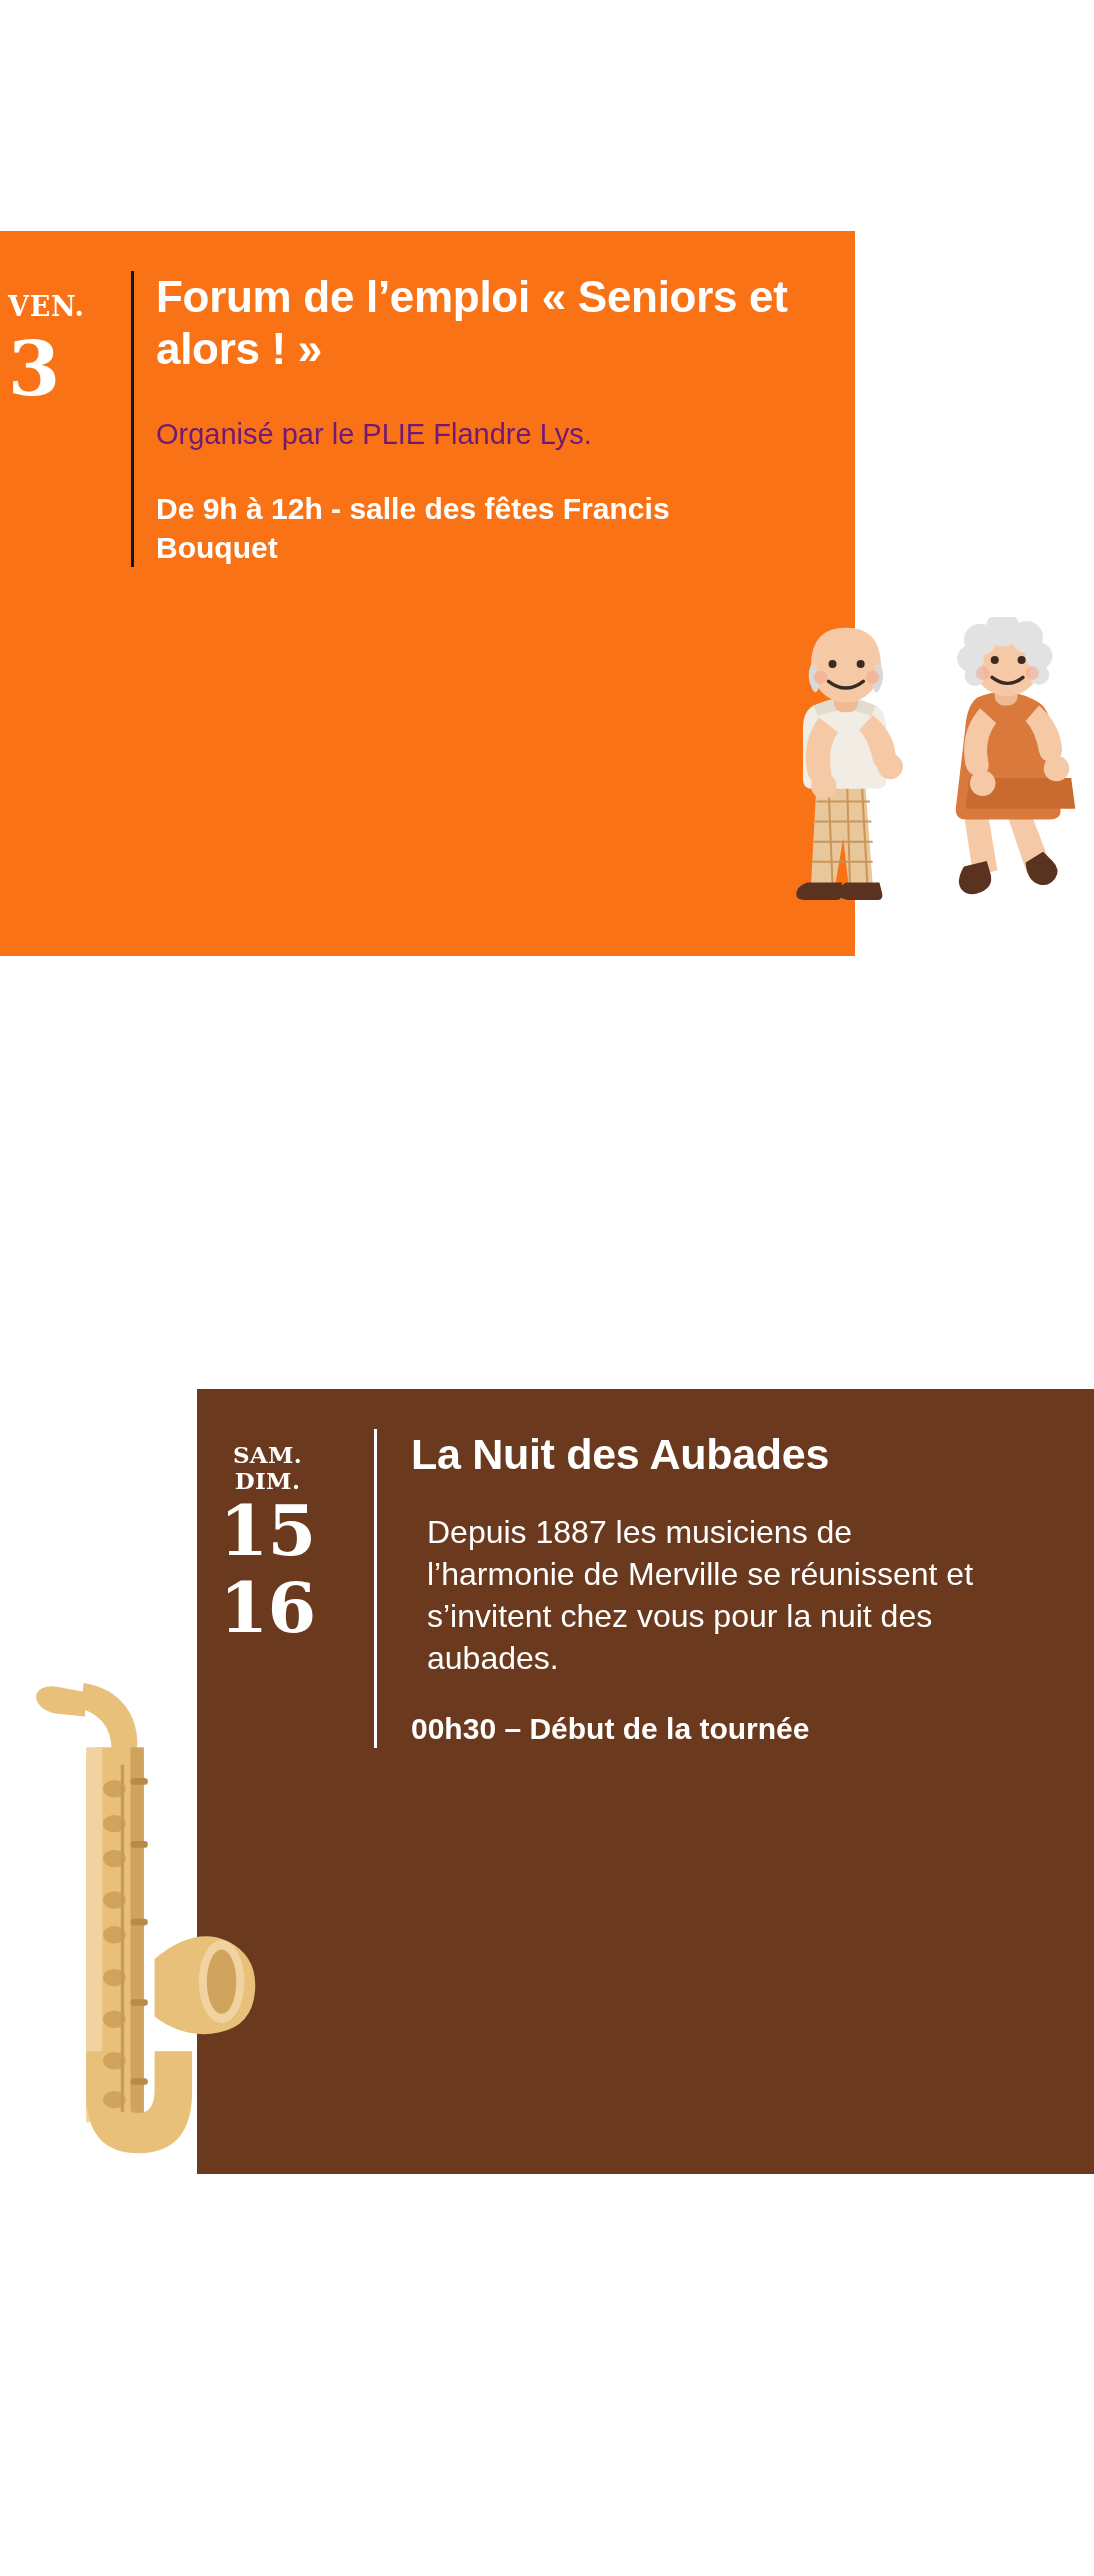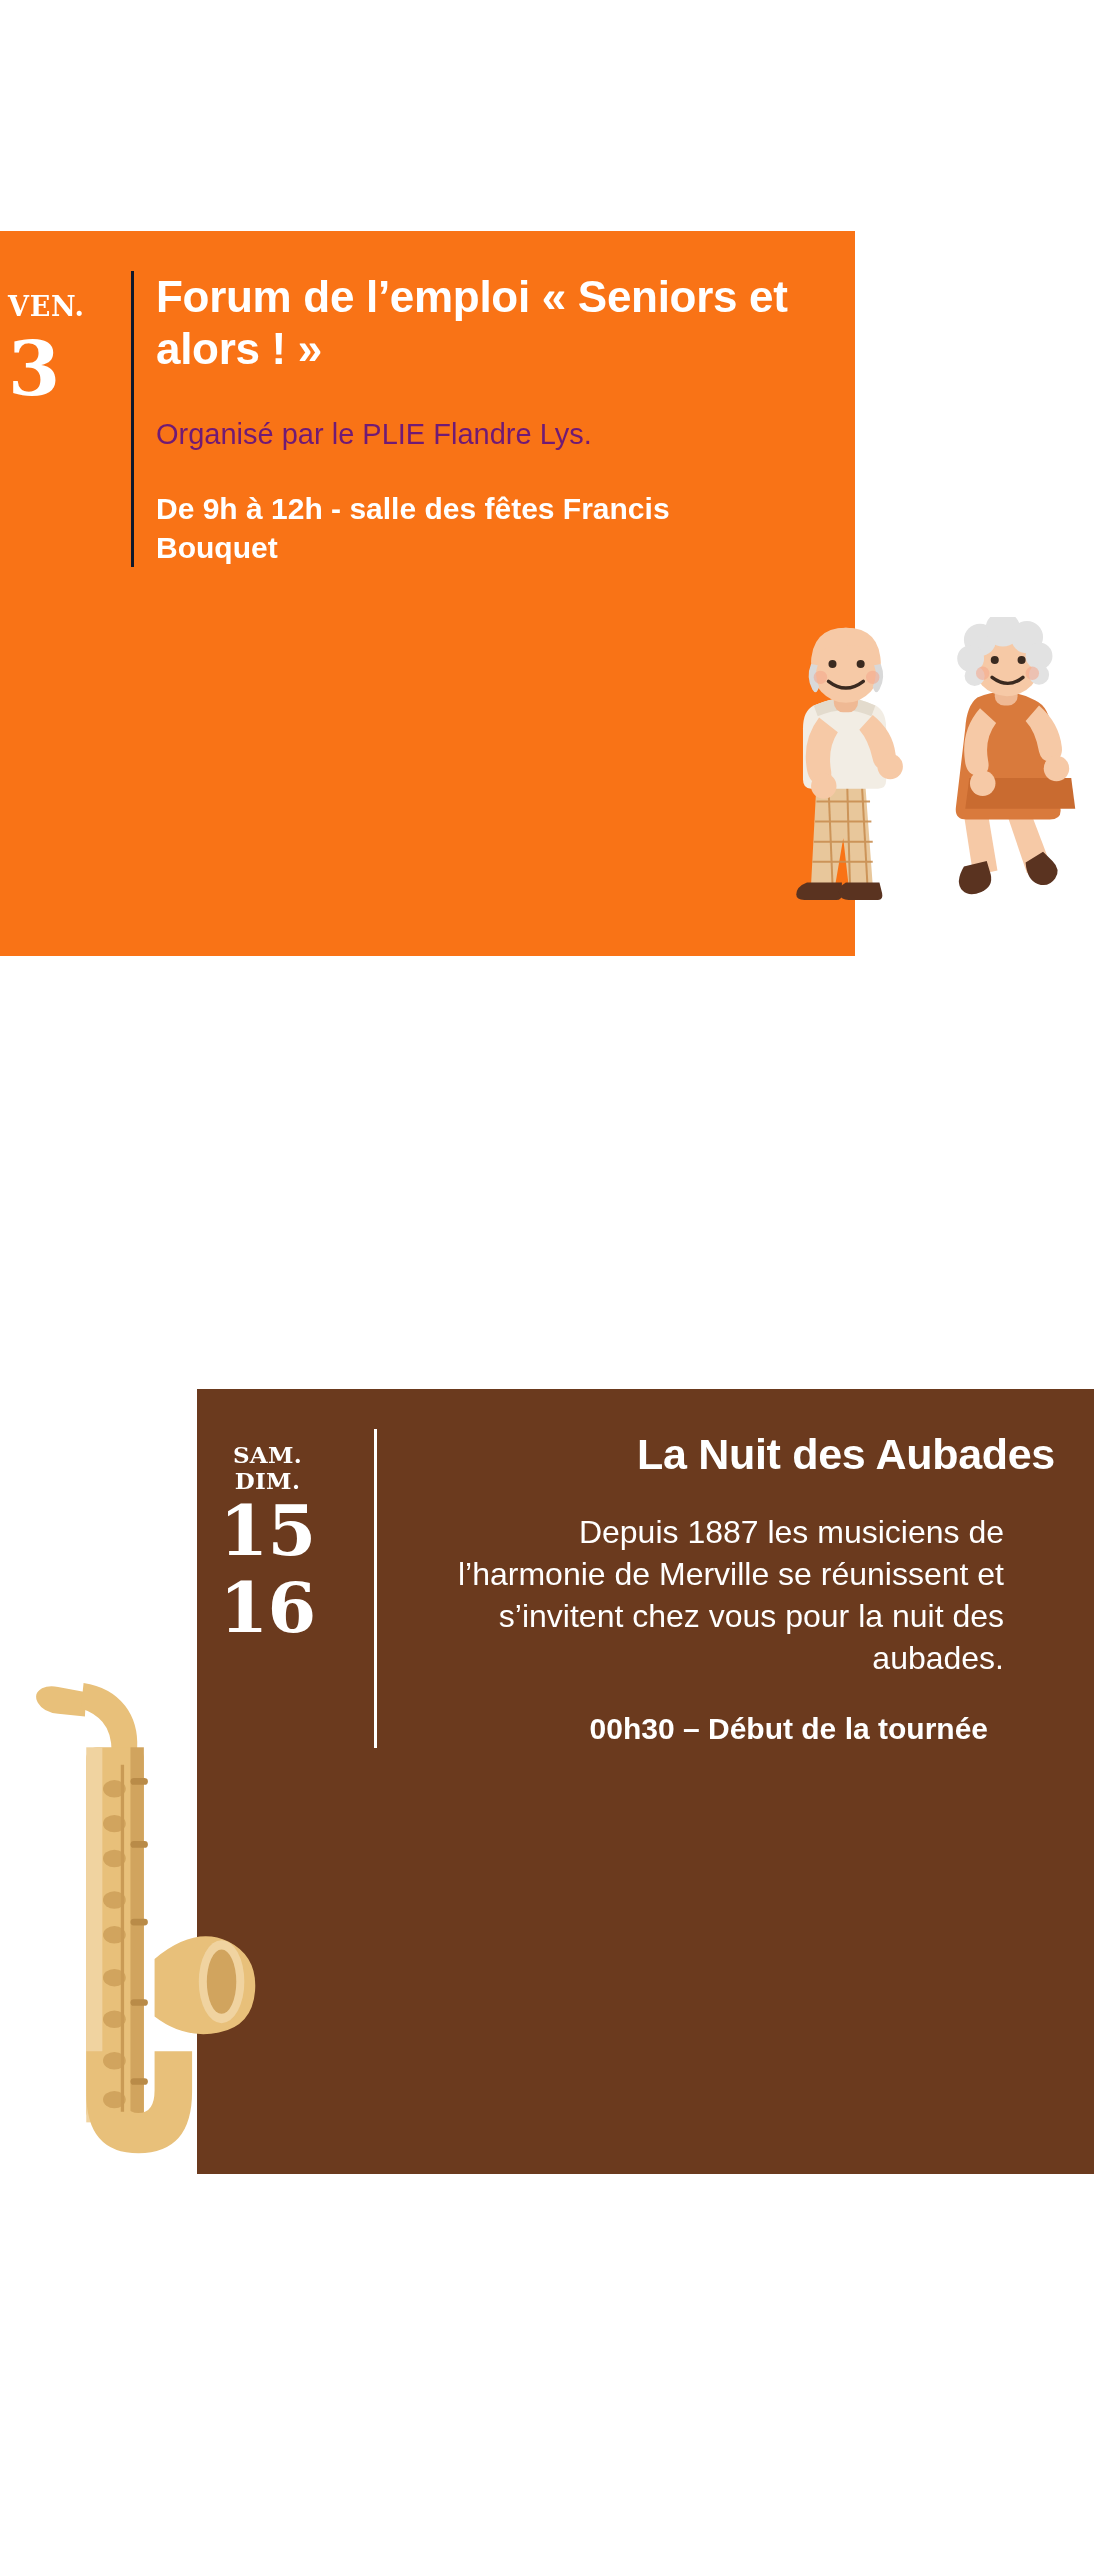--- a/index.html
+++ b/index.html
@@ -106,21 +106,20 @@
     color: #ffffff;
     padding-top: 13.4px;
   }
   #event-aubades .body-col {
     flex: 1 1 auto;
     padding-left: 34px;
     padding-right: 40px;
     border-left: 3.4px solid #ffffff;
     box-sizing: border-box;
     min-height: 282px;
-    text-align: right;
   }
   #event-aubades .dayname {
     font-family: "DejaVu Serif", serif;
     font-weight: 700;
     font-size: 23px;
     line-height: 1.12;
     letter-spacing: 0.3px;
   }
   #event-aubades .daynum {
     font-family: "DejaVu Serif", serif;

